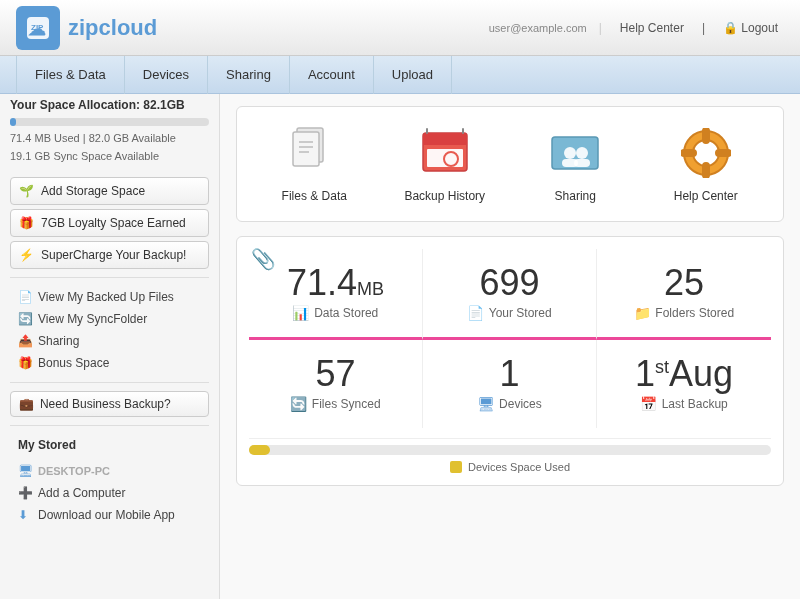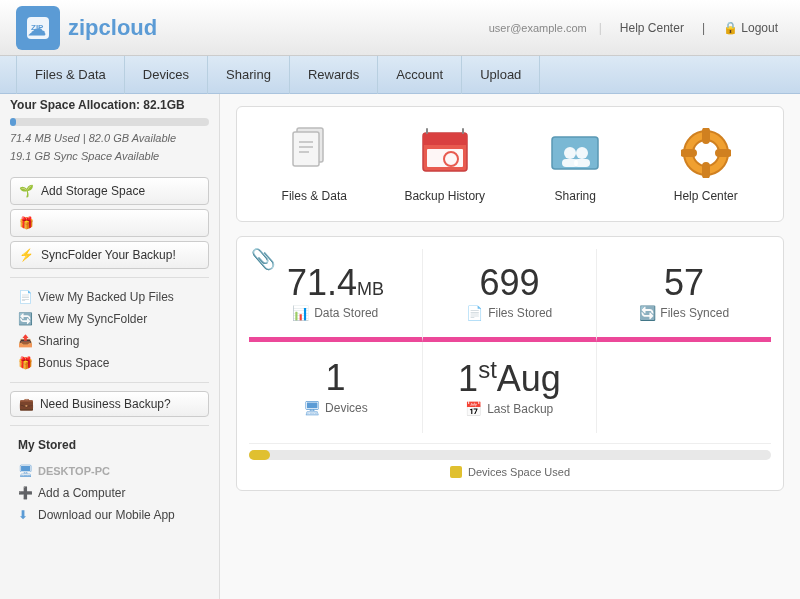--- a/index.html
+++ b/index.html
@@ -66,21 +66,21 @@
       overflow-y: auto;
     }
     #space-allocation { margin-bottom: 12px; }
     #space-title { font-weight: bold; font-size: 12px; color: #333; margin-bottom: 6px; }
     #progress-bar-outer {
       height: 8px; background: #ddd; border-radius: 4px; margin-bottom: 4px;
     }
     #progress-bar-inner {
       height: 100%; background: #5b9bd5; border-radius: 4px; width: 3%;
     }
-    #space-details { font-size: 11px; color: #666; line-height: 1.6; font-style: italic; }
+    #space-details { font-size: 11px; color: #666; line-height: 1.6; }
 
     .sidebar-btn {
       display: flex; align-items: center; gap: 6px;
       padding: 5px 8px; margin-bottom: 4px;
       border: 1px solid #ccc; border-radius: 4px;
       background: linear-gradient(to bottom, #fff, #f0f0f0);
       cursor: pointer; font-size: 12px; color: #333;
       width: 100%;
     }
     .sidebar-btn-icon { width: 16px; height: 16px; display: inline-flex; align-items: center; justify-content: center; }
@@ -148,28 +148,28 @@
     }
     #stats-grid {
       display: grid;
       grid-template-columns: repeat(3, 1fr);
       gap: 0;
     }
     .stat-cell {
       display: flex; flex-direction: column; align-items: center; justify-content: center;
       padding: 16px 8px;
       border-right: 1px solid #eee;
-      border-bottom: 5px solid #ec4899;
+      border-bottom: 3px solid #ec4899;
     }
     .stat-cell:nth-child(3), .stat-cell:nth-child(6) { border-right: none; }
     .stat-cell:nth-child(4), .stat-cell:nth-child(5), .stat-cell:nth-child(6) { border-bottom: none; }
 
     .stat-value { font-size: 36px; font-weight: 300; color: #333; line-height: 1; }
     .stat-value .unit { font-size: 18px; }
-    .stat-value .sup { font-size: 24px; vertical-align: super; }
+    .stat-value .sup { font-size: 18px; vertical-align: super; }
     .stat-label-row { display: flex; align-items: center; gap: 4px; margin-top: 4px; }
     .stat-label { font-size: 12px; color: #666; }
     .stat-icon { font-size: 14px; }
 
     
     #storage-bar-section {
       margin-top: 10px;
       padding-top: 6px;
       border-top: 1px solid #eee;
     }
@@ -218,21 +218,20 @@
       <span>🔒</span>
       <span>Logout</span>
     </a>
   </div>
 </div>
 
 <div id="nav">
   <div class="nav-item">Files &amp; Data</div>
   <div class="nav-item">Devices</div>
   <div class="nav-item">Sharing</div>
-  <div class="nav-item">Rewards</div>
   <div class="nav-item">Account</div>
   <div class="nav-item">Upload</div>
 </div>
 
 <div id="main">
 
   <div id="sidebar">
     <div id="space-allocation">
       <div id="space-title">Your Space Allocation: 82.1GB</div>
       <div id="progress-bar-outer">
@@ -243,24 +242,25 @@
         <div>19.1 GB Sync Space Available</div>
       </div>
     </div>
 
     <div class="sidebar-btn">
       <span class="sidebar-btn-icon icon-green">🌱</span>
       <span>Add Storage Space</span>
     </div>
     <div class="sidebar-btn">
       <span class="sidebar-btn-icon icon-orange">🎁</span>
+      <span>7GB Loyalty Space Earned</span>
     </div>
     <div class="sidebar-btn">
       <span class="sidebar-btn-icon icon-green">⚡</span>
-      <span>SyncFolder Your Backup!</span>
+      <span>SuperCharge Your Backup!</span>
     </div>
 
     <hr id="sidebar-divider">
 
     <div class="sidebar-link">
       <span class="sidebar-link-icon icon-gray">📄</span>
       <span>View My Backed Up Files</span>
     </div>
     <div class="sidebar-link">
       <span class="sidebar-link-icon icon-green">🔄</span>
@@ -373,21 +373,28 @@
           </div>
           <div class="stat-label-row">
             <span class="stat-icon icon-orange">📊</span>
             <span class="stat-label">Data Stored</span>
           </div>
         </div>
         <div class="stat-cell">
           <div class="stat-value">699</div>
           <div class="stat-label-row">
             <span class="stat-icon icon-gray">📄</span>
-            <span class="stat-label">Files Stored</span>
+            <span class="stat-label">Your Stored</span>
+          </div>
+        </div>
+        <div class="stat-cell">
+          <div class="stat-value">25</div>
+          <div class="stat-label-row">
+            <span class="stat-icon icon-blue">📁</span>
+            <span class="stat-label">Folders Stored</span>
           </div>
         </div>
 
         <div class="stat-cell">
           <div class="stat-value">57</div>
           <div class="stat-label-row">
             <span class="stat-icon icon-green">🔄</span>
             <span class="stat-label">Files Synced</span>
           </div>
         </div>

